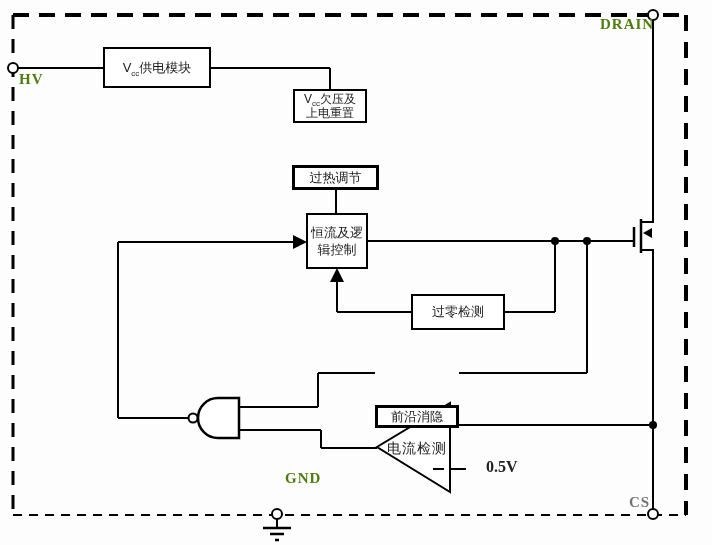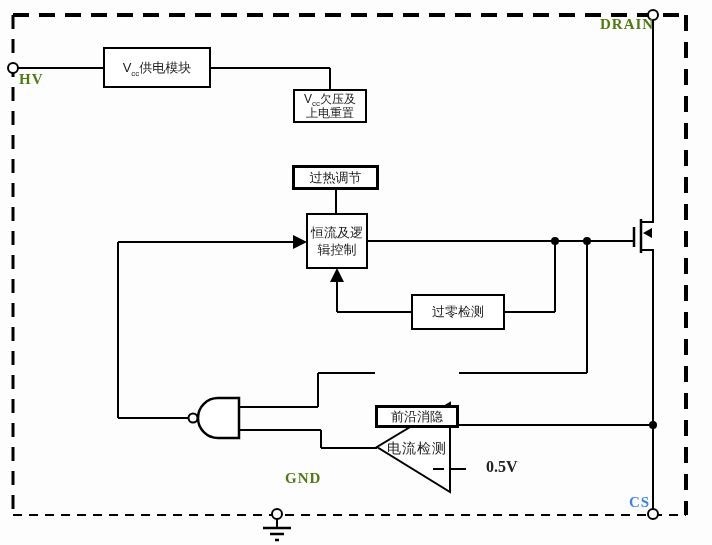--- a/index.html
+++ b/index.html
@@ -21,21 +21,21 @@
     position:absolute;z-index:2;
     font-family:"Liberation Serif","DejaVu Serif",serif;
     font-size:15px;font-weight:bold;letter-spacing:1px;color:#4d7c0f;
   }
   .floatlabel{position:absolute;z-index:2;color:#1a1a1a;}
   #lbl-comparator{left:384px;top:440px;width:66px;font-size:14px;letter-spacing:1px;text-align:center;}
   #lbl-vref{left:486px;top:458px;font-size:16px;font-weight:600;color:#222;font-family:Liberation Serif, serif;}
   #lbl-hv{left:19px;top:71px;}
   #lbl-drain{left:600px;top:16px;}
   #lbl-gnd{left:253px;top:470px;margin-left:32px;}
-  #lbl-cs{left:629px;top:494px;color:#3b82f6;}
+  #lbl-cs{left:629px;top:494px;color:#737373;}
   #box-vcc-supply{left:103px;top:47px;width:108px;height:41px;}
   #box-uvlo{left:293px;top:89px;width:74px;height:34px;font-size:12px;line-height:14px;}
   #box-otp{left:292px;top:165px;width:87px;height:25px;}
   #box-cc-logic{left:306px;top:213px;width:62px;height:56px;line-height:17px;}
   #box-zcd{left:411px;top:294px;width:94px;height:36px;}
   #box-leb{left:375px;top:364px;width:84px;height:23px;line-height:14px;margin-top:41px;}
 </style>
 </head>
 <body>
 

